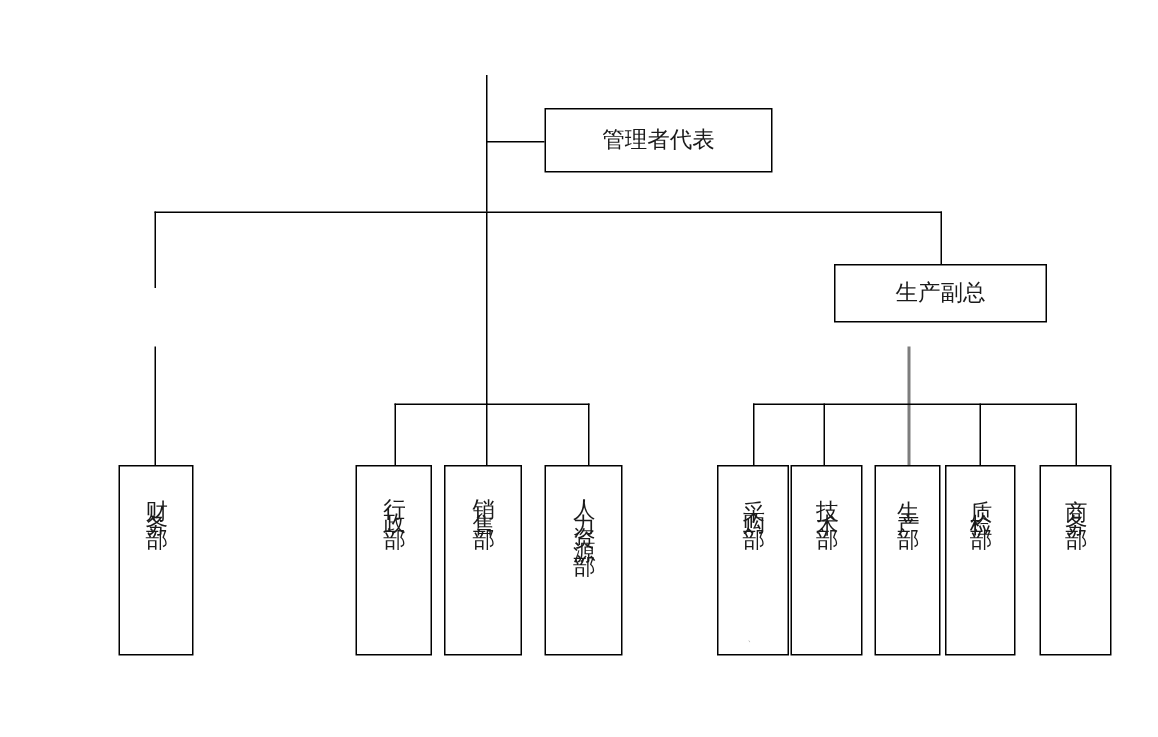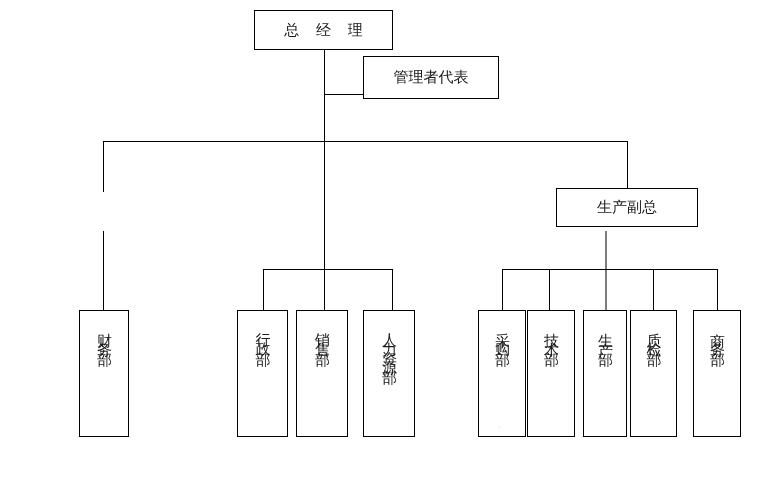--- a/index.html
+++ b/index.html
@@ -67,40 +67,37 @@
     color: #b4b4b4;
     z-index: 4;
     user-select: none;
   }
 </style>
 </head>
 <body>
 
 <div id="canvas">
 
-  <div class="node horiz spaced" style="left:254px; top:10px; width:139px; height:40px;">
-    <span>总 经 理</span>
-  </div>
 
   <div class="ln v" style="left:324px; top:50px; width:1px; height:91px;"></div>
 
   <div class="ln h" style="left:324px; top:94px; width:40px; height:1px;"></div>
-  <div class="node horiz" style="left:363px; top:56px; width:136px; height:43px;">
+  <div class="node horiz" style="left:363px; top:72px; width:152px; height:43px;">
     <span>管理者代表</span>
   </div>
 
   <div class="ln h" style="left:103px; top:141px; width:525px; height:1px;"></div>
 
   <div class="ln v" style="left:103px; top:141px; width:1px; height:51px;"></div>
 
   <div class="ln v" style="left:627px; top:141px; width:1px; height:51px;"></div>
 
   <div class="ln v" style="left:324px; top:141px; width:1px; height:129px;"></div>
 
-  <div class="node horiz" style="left:556px; top:188px; width:142px; height:39px;">
+  <div class="node horiz" style="left:556px; top:176px; width:142px; height:39px;">
     <span>生产副总</span>
   </div>
 
   <div class="ln v" style="left:103px; top:231px; width:1px; height:79px;"></div>
   <div class="node vert" style="left:79px; top:310px; width:50px; height:127px;">
     <span class="vtext">财务部</span>
   </div>
 
   <div class="ln h" style="left:263px; top:269px; width:130px; height:1px;"></div>
   <div class="ln v" style="left:263px; top:269px; width:1px; height:41px;"></div>

